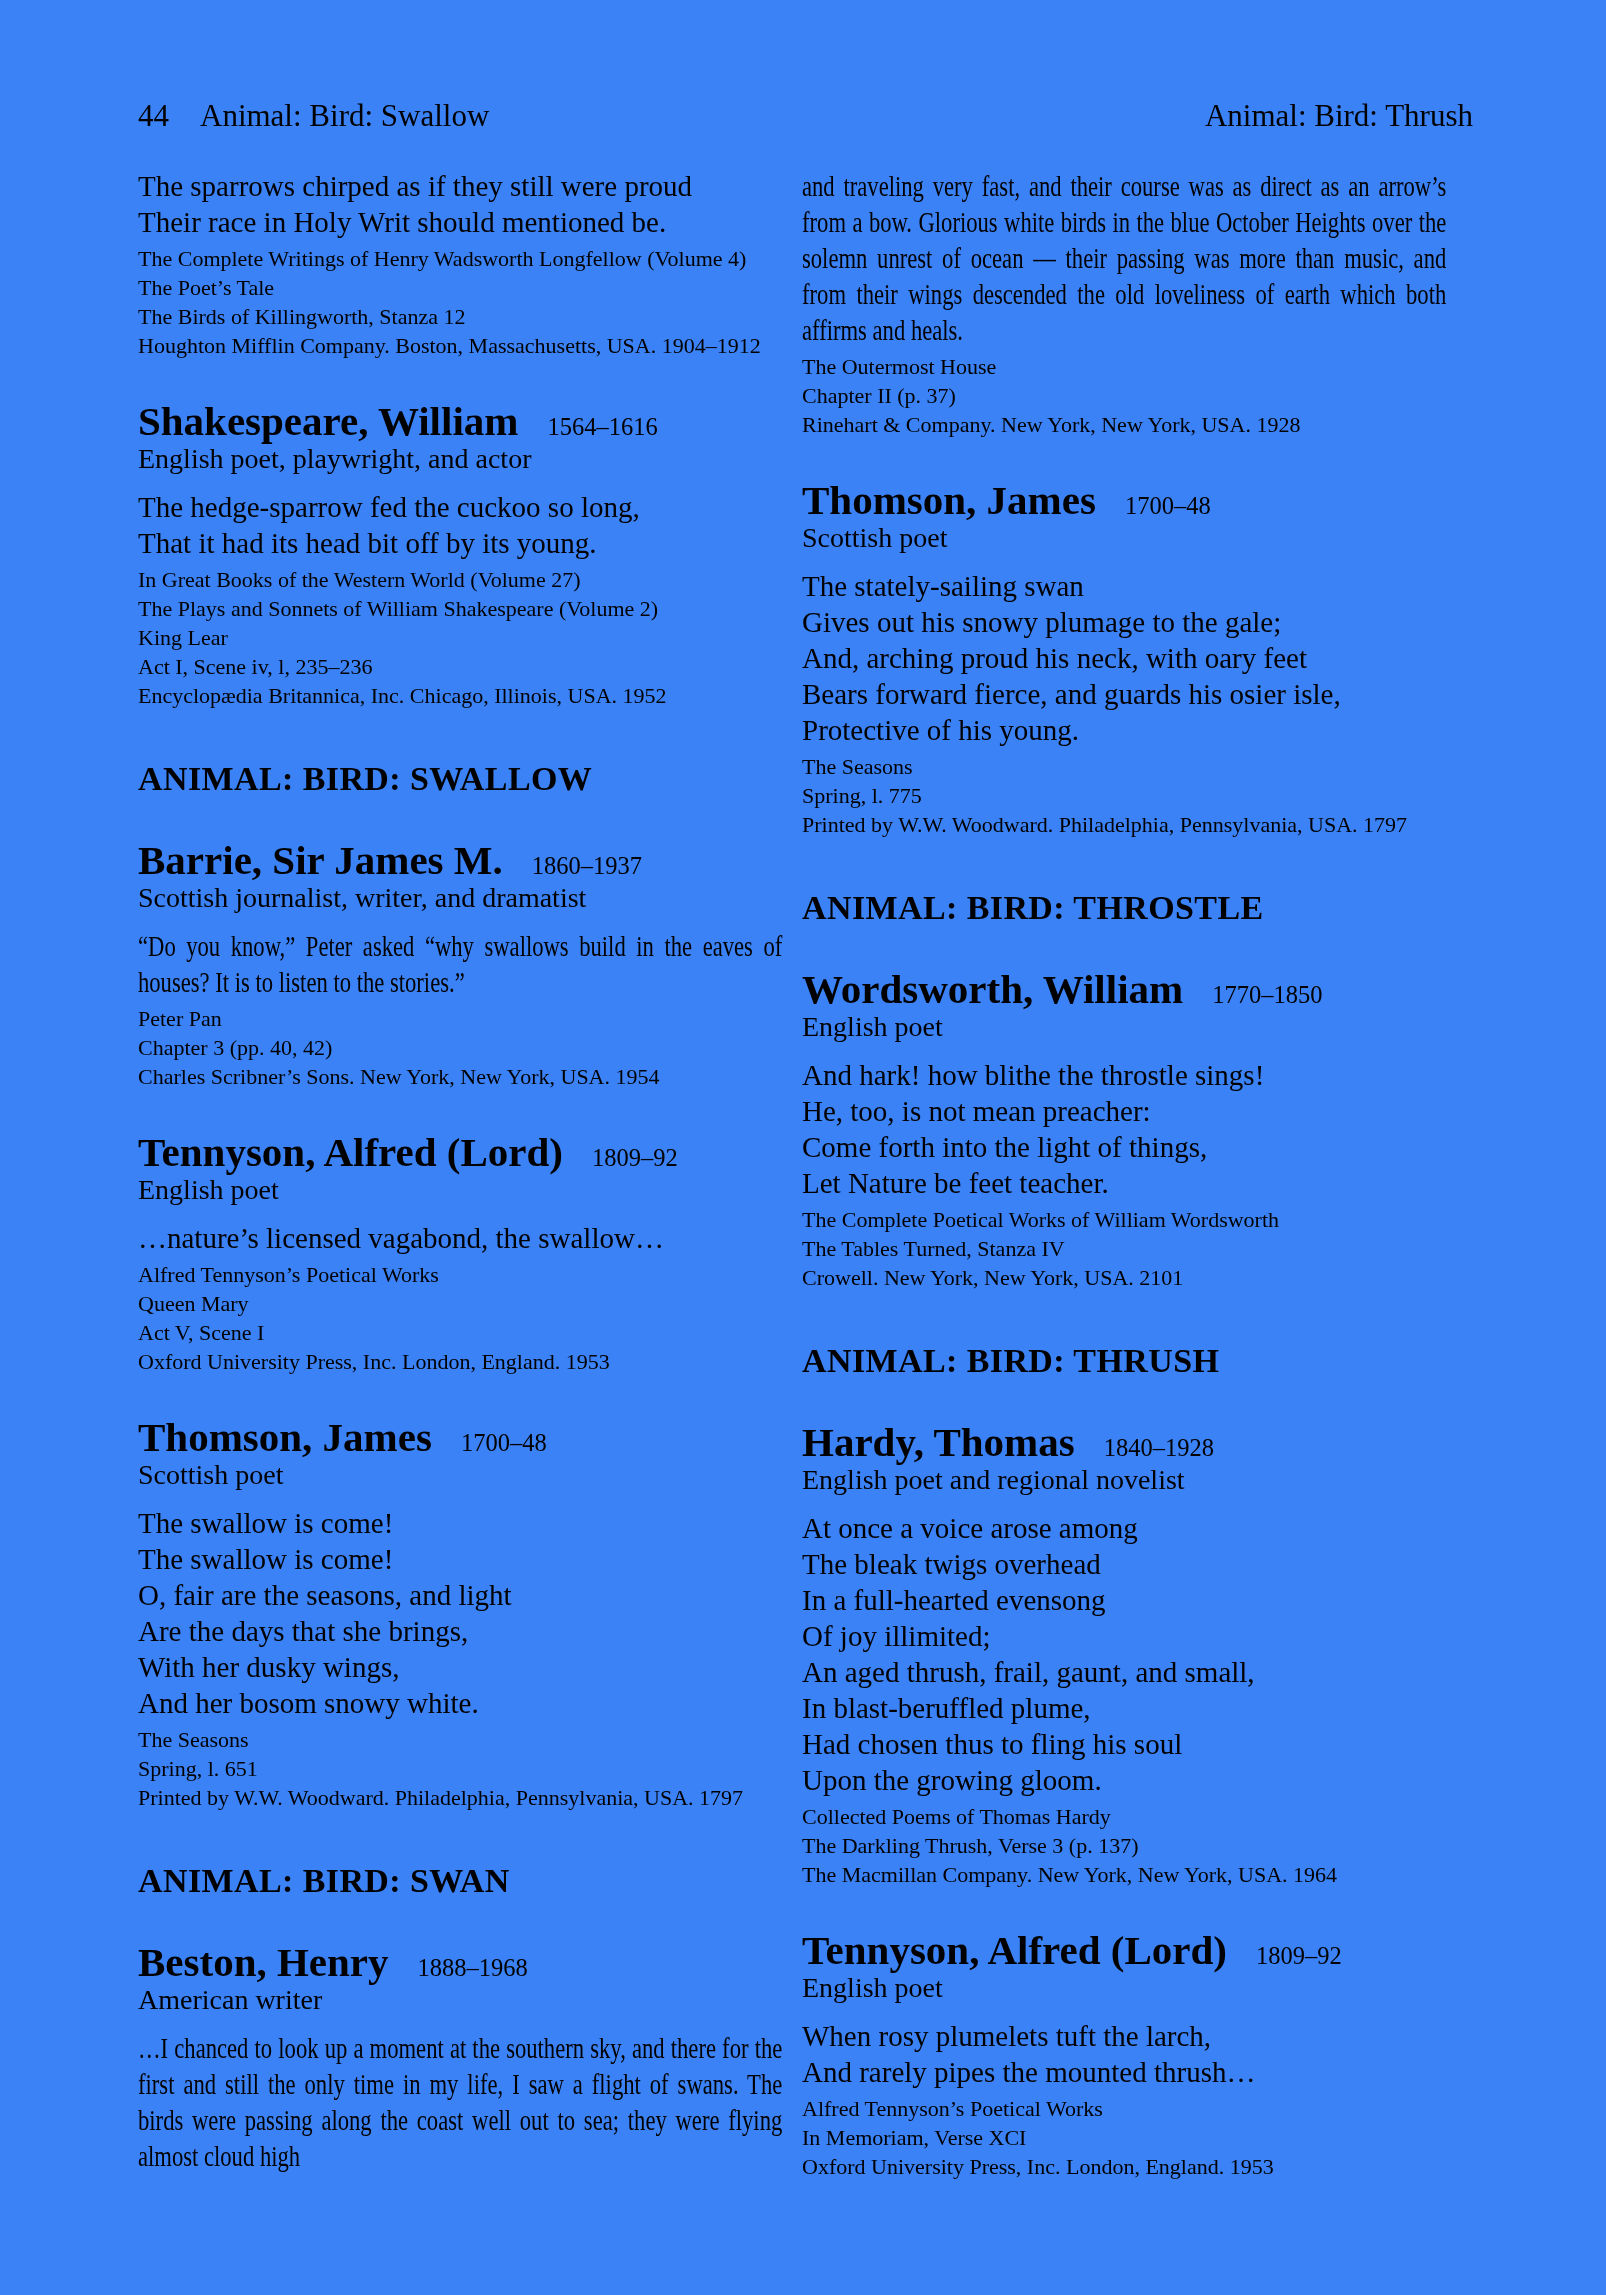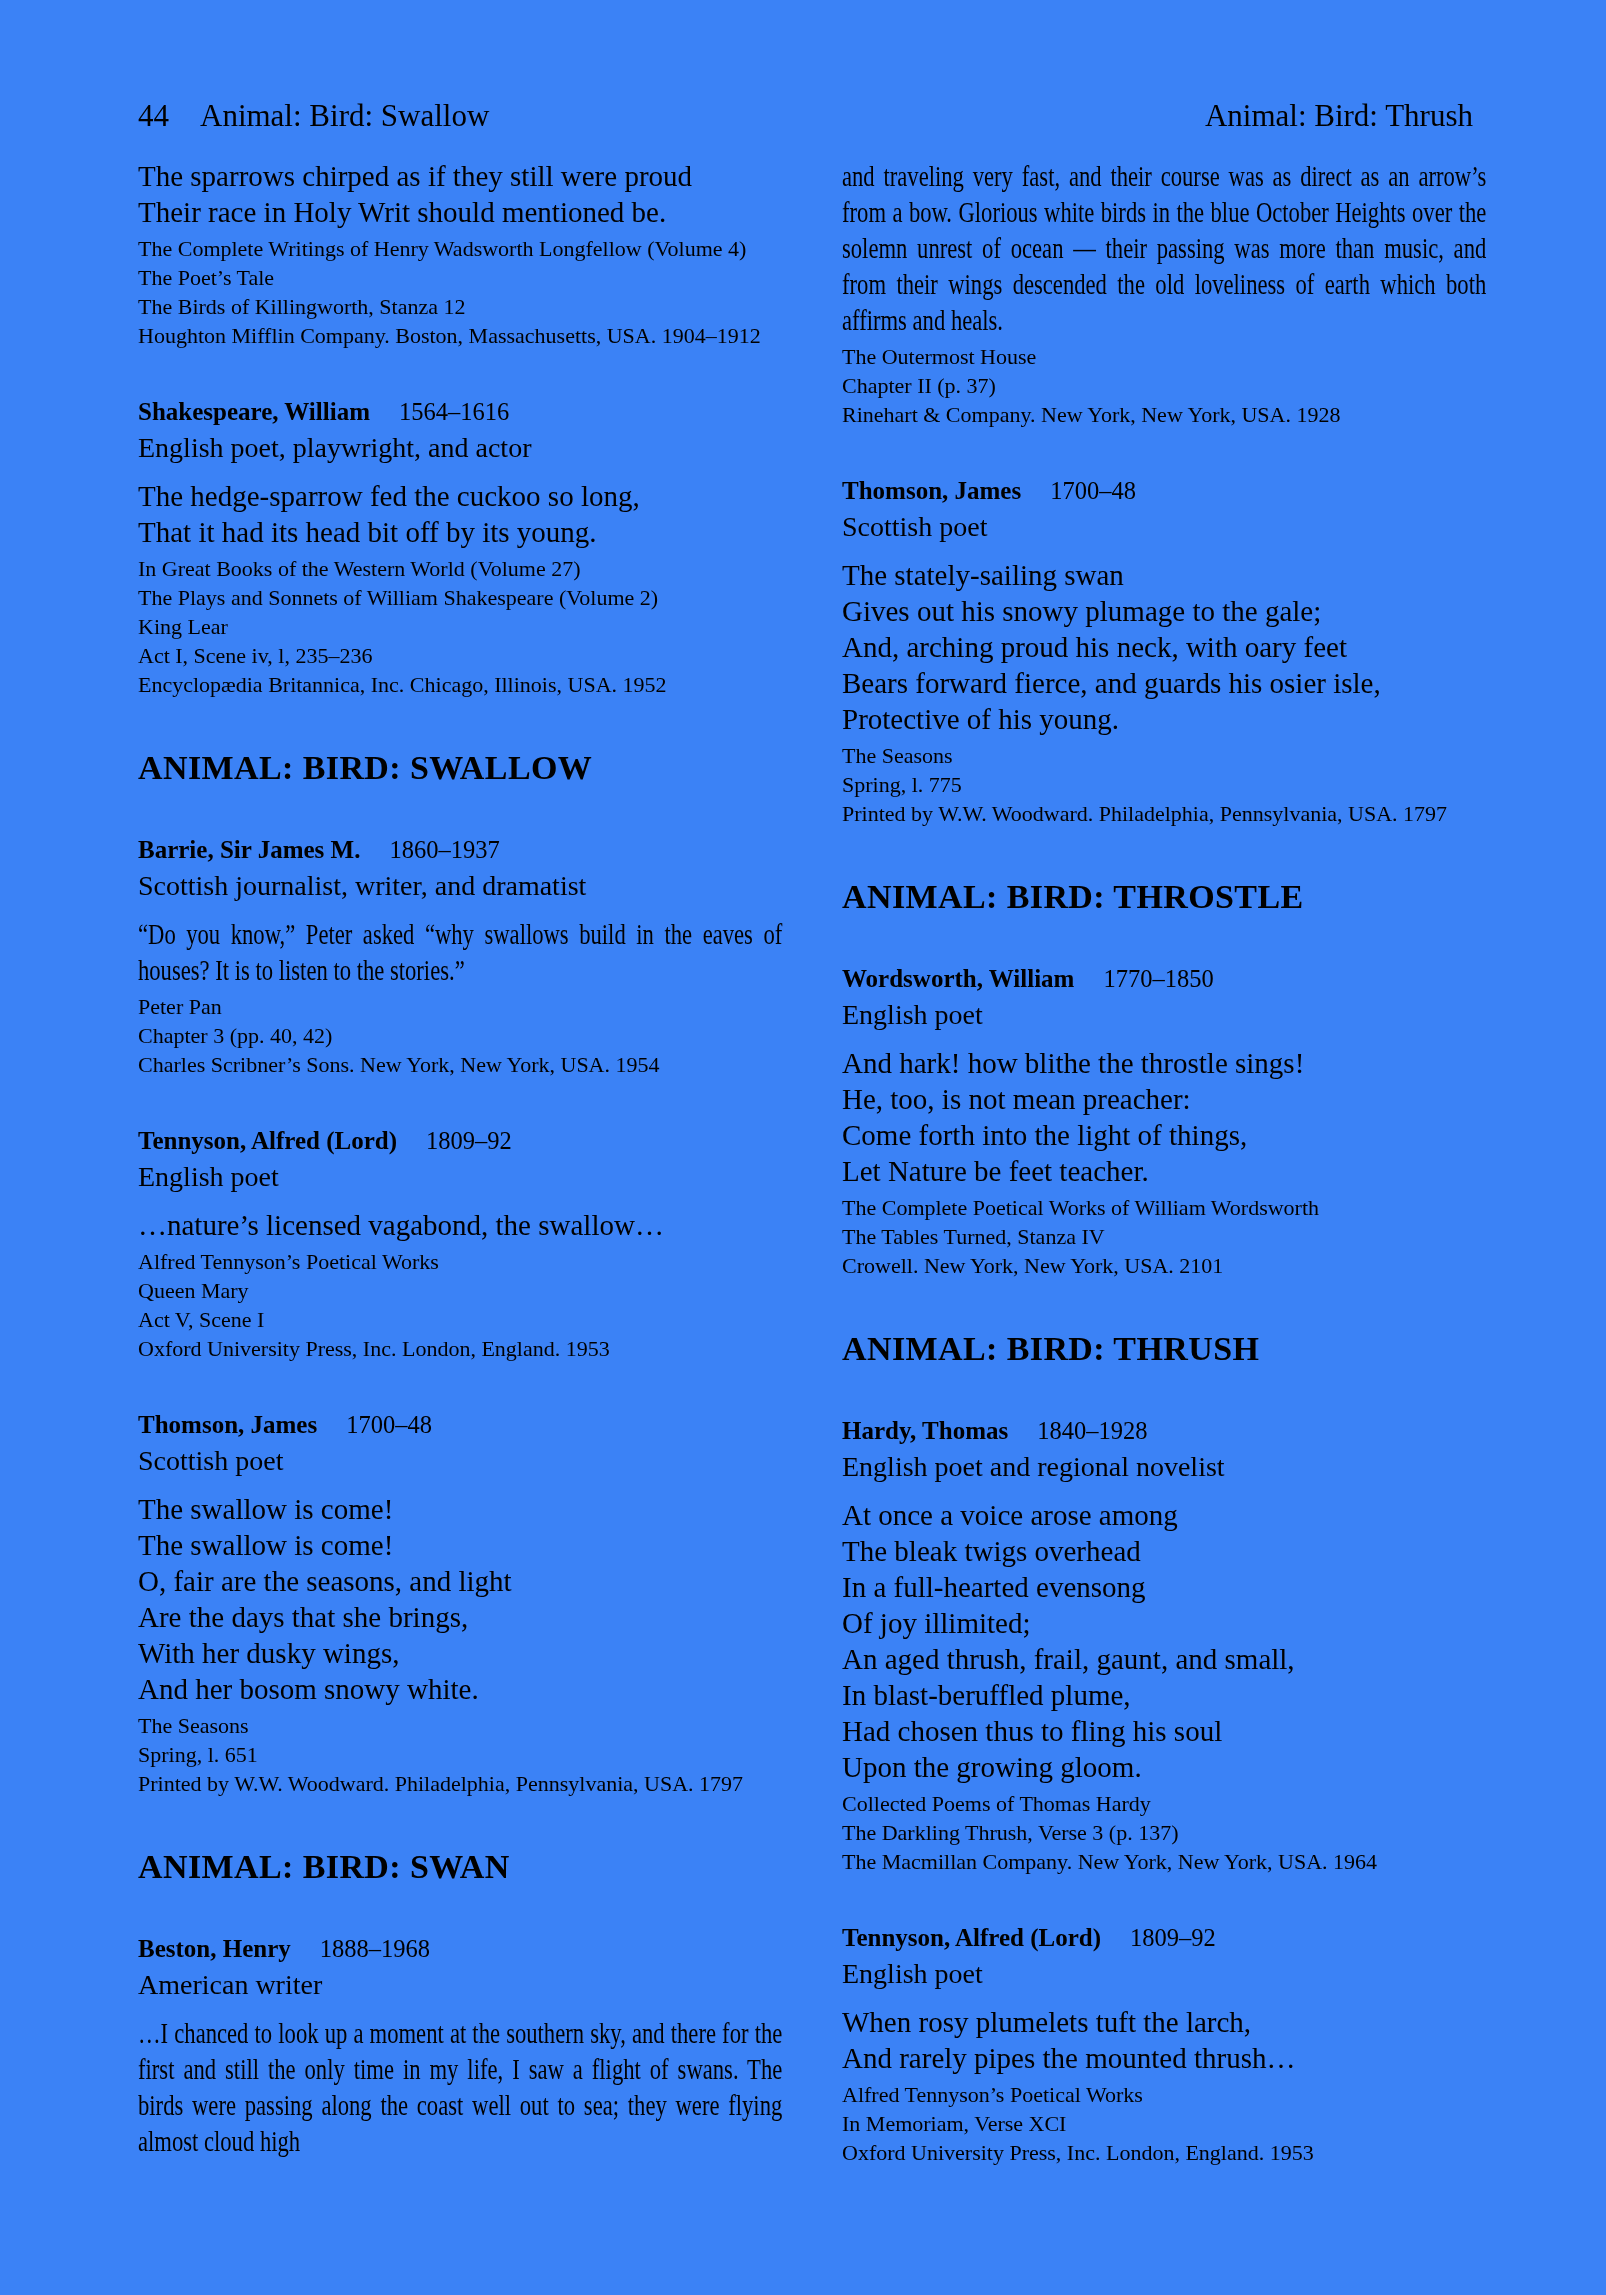--- a/index.html
+++ b/index.html
@@ -16,22 +16,22 @@
   .page-header {
     display: flex;
     justify-content: space-between;
     align-items: baseline;
     font-size: 31px;
     line-height: 35px;
   }
   .page-num { margin-right: 31px; }
   .columns {
     display: flex;
-    gap: 60px;
-    margin-top: 25px;
+    gap: 20px;
+    margin-top: 35px;
   }
   .column { width: 644px; flex: 0 0 644px; }
   .column > :first-child { margin-top: 0; }
 
   .verse, .prose {
     font-size: 29px;
     line-height: 36px;
     margin-top: 17px;
   }
   .verse-line { white-space: nowrap; }
@@ -43,21 +43,21 @@
   }
   .citation {
     font-size: 22px;
     line-height: 29px;
     margin-top: 3.8px;
   }
   .citation-line { white-space: nowrap; }
   .cit-italic { }
 
   .author { margin-top: 43px; }
-  .author-name { font-size: 25px; font-weight: bold; line-height: 37px; }
+  .author-name { font-size: 41px; font-weight: bold; line-height: 37px; }
   .author-dates { font-size: 24.5px; margin-left: 29px; }
   .author-role { font-size: 28px; line-height: 27.5px; margin-top: 3.8px; }
 
   .section-heading {
     font-size: 34px;
     font-weight: bold;
     line-height: 40px;
     margin-top: 49px;
     letter-spacing: 0.4px;
   }

